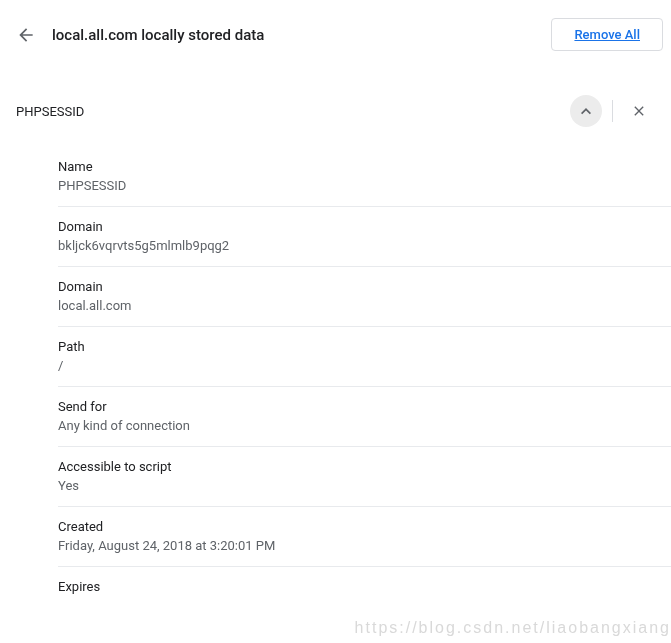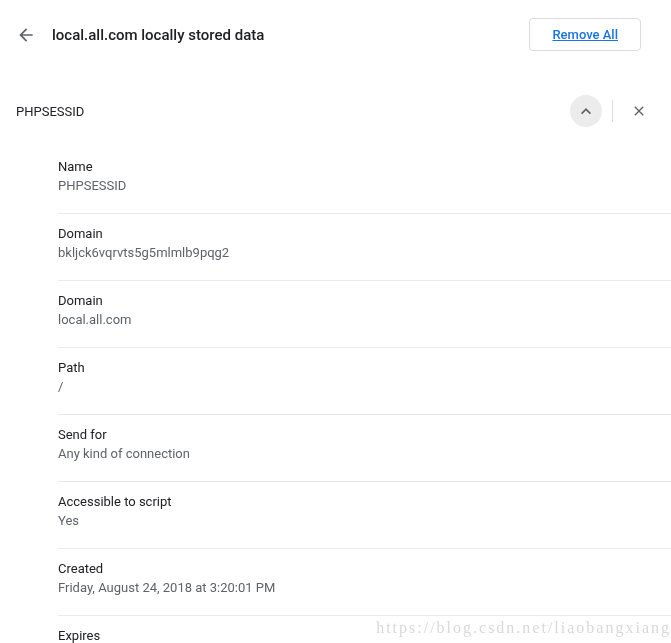--- a/index.html
+++ b/index.html
@@ -15,21 +15,21 @@
       background: #fff;
       width: 671px;
       height: 643px;
       position: relative;
       overflow: hidden;
     }
     
     .header {
       display: flex;
       align-items: center;
-      padding: 18px 30px 18px 16px;
+      padding: 18px 8px 18px 16px;
       position: relative;
     }
     
     .back-arrow {
       width: 36px;
       display: flex;
       align-items: center;
       justify-content: flex-start;
       cursor: pointer;
     }
@@ -110,21 +110,21 @@
       width: 16px;
       height: 16px;
       fill: #5f6368;
     }
     
     .details {
       padding: 10px 0 0 58px;
     }
     
     .detail-row {
-      padding: 12px 0 20px 0;
+      padding: 12px 0 13px 0;
       border-bottom: 1px solid #e8eaed;
     }
     
     .detail-row:last-child {
       border-bottom: none;
     }
     
     .detail-label {
       color: #202124;
       font-size: 13px;
@@ -135,21 +135,21 @@
       color: #5f6368;
       font-size: 13px;
     }
     
     .watermark {
       position: absolute;
       right: 0;
       bottom: 6px;
       color: #d9d9d9;
       font-size: 16px;
-      font-family: Liberation Serif, serif;
+      font-family: Liberation Sans, sans-serif;
       letter-spacing: 2px;
       pointer-events: none;
       user-select: none;
     }
   </style>
 </head>
 <body>
 
 <div class="header">
   <div class="back-arrow">

